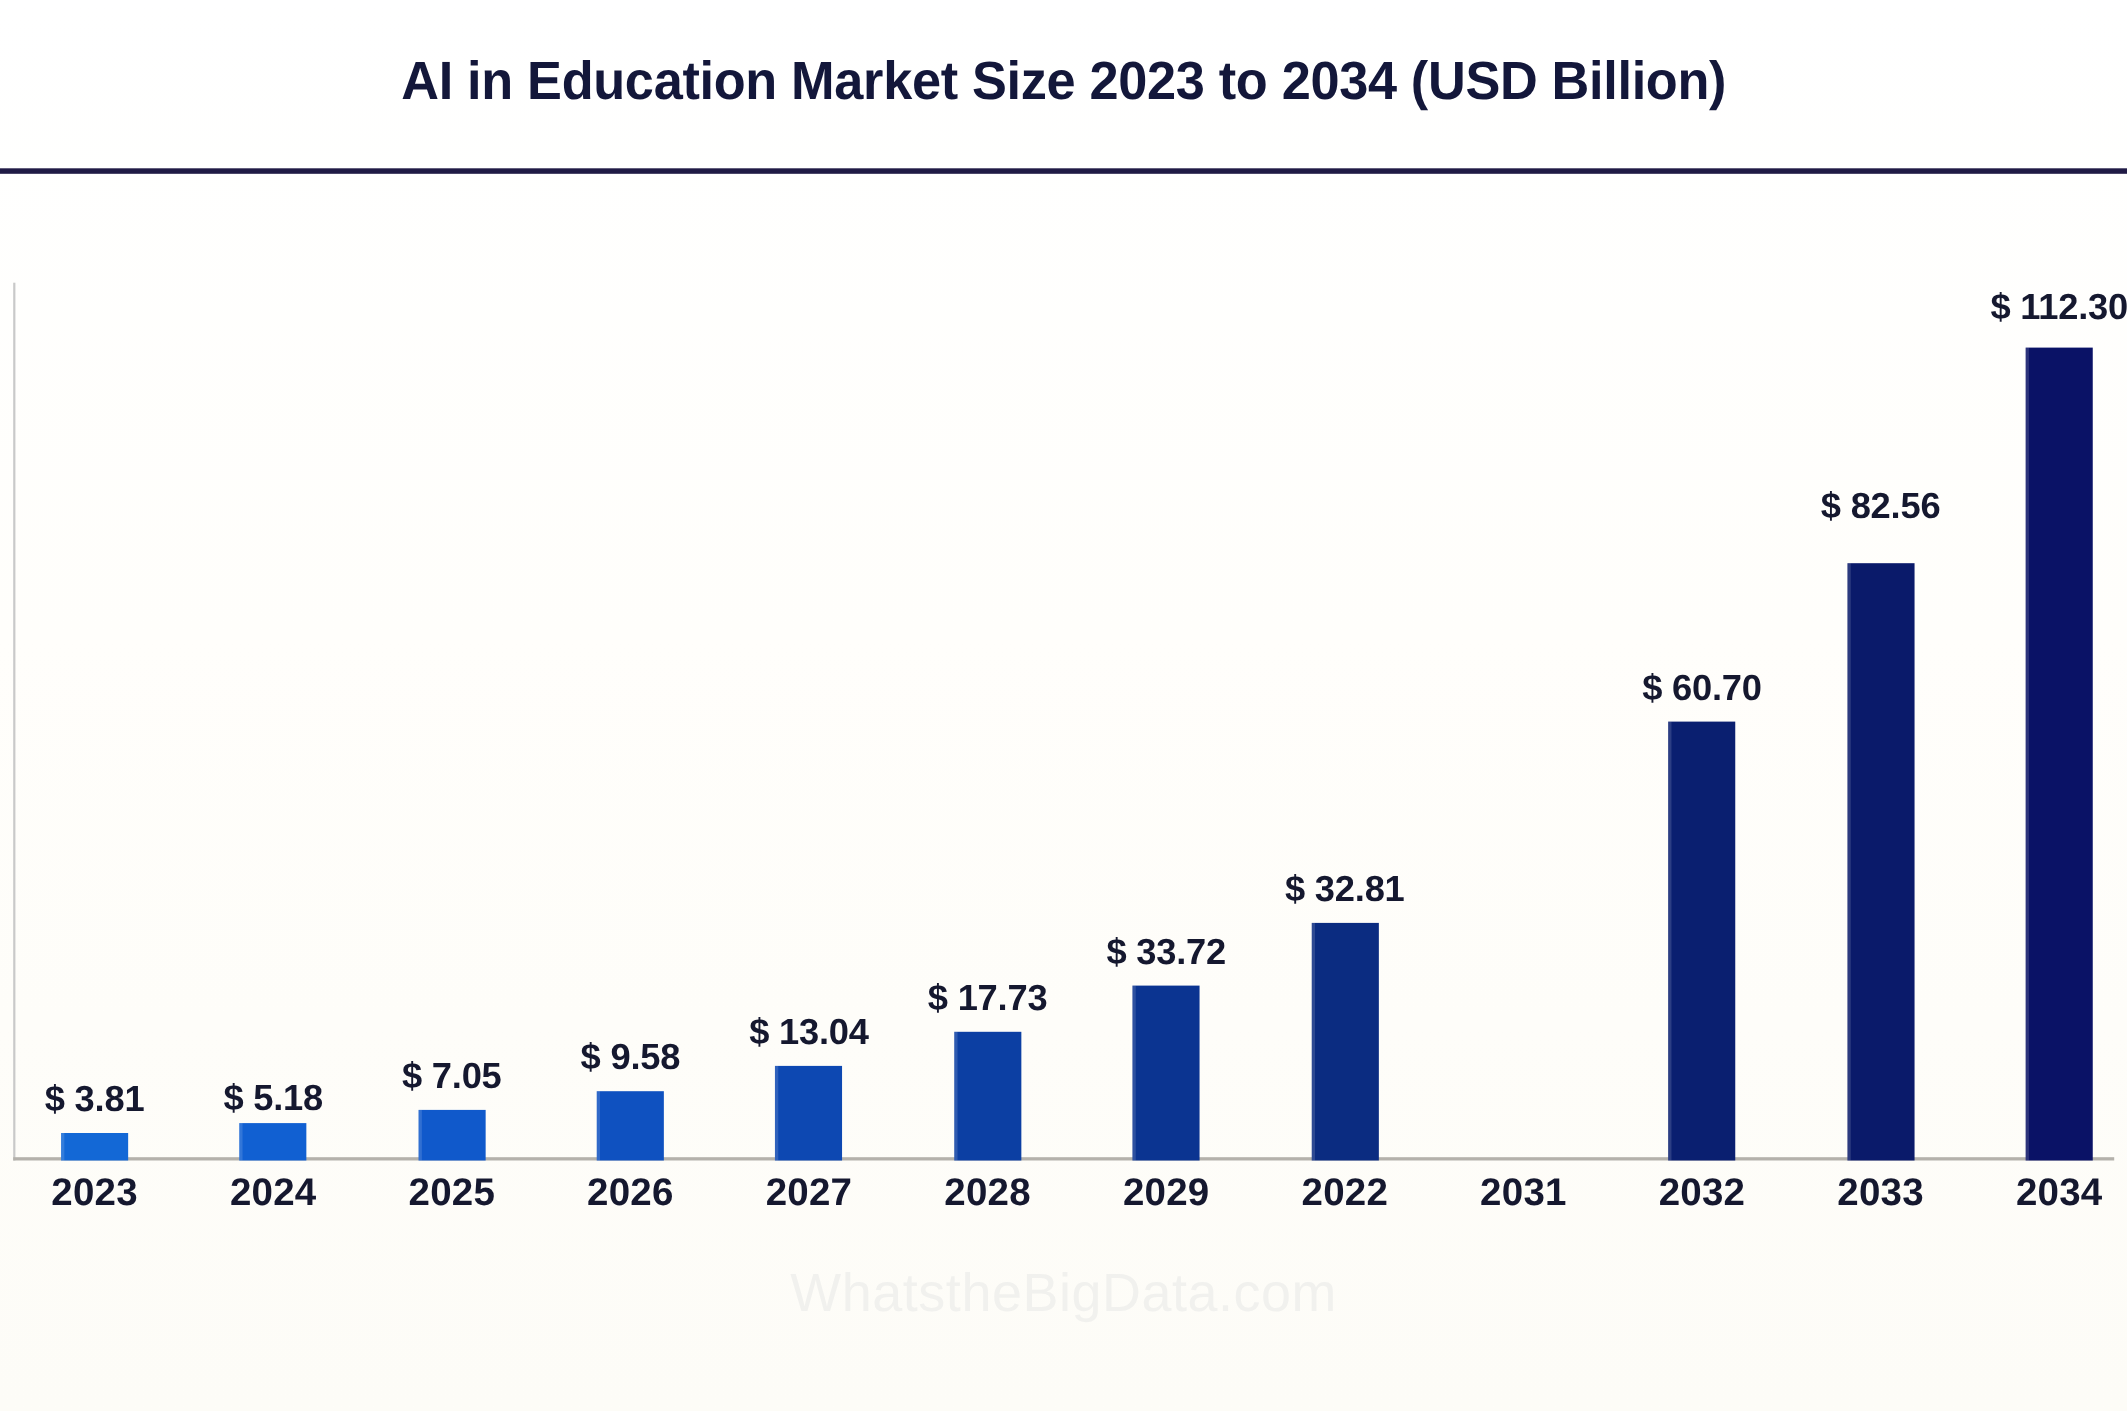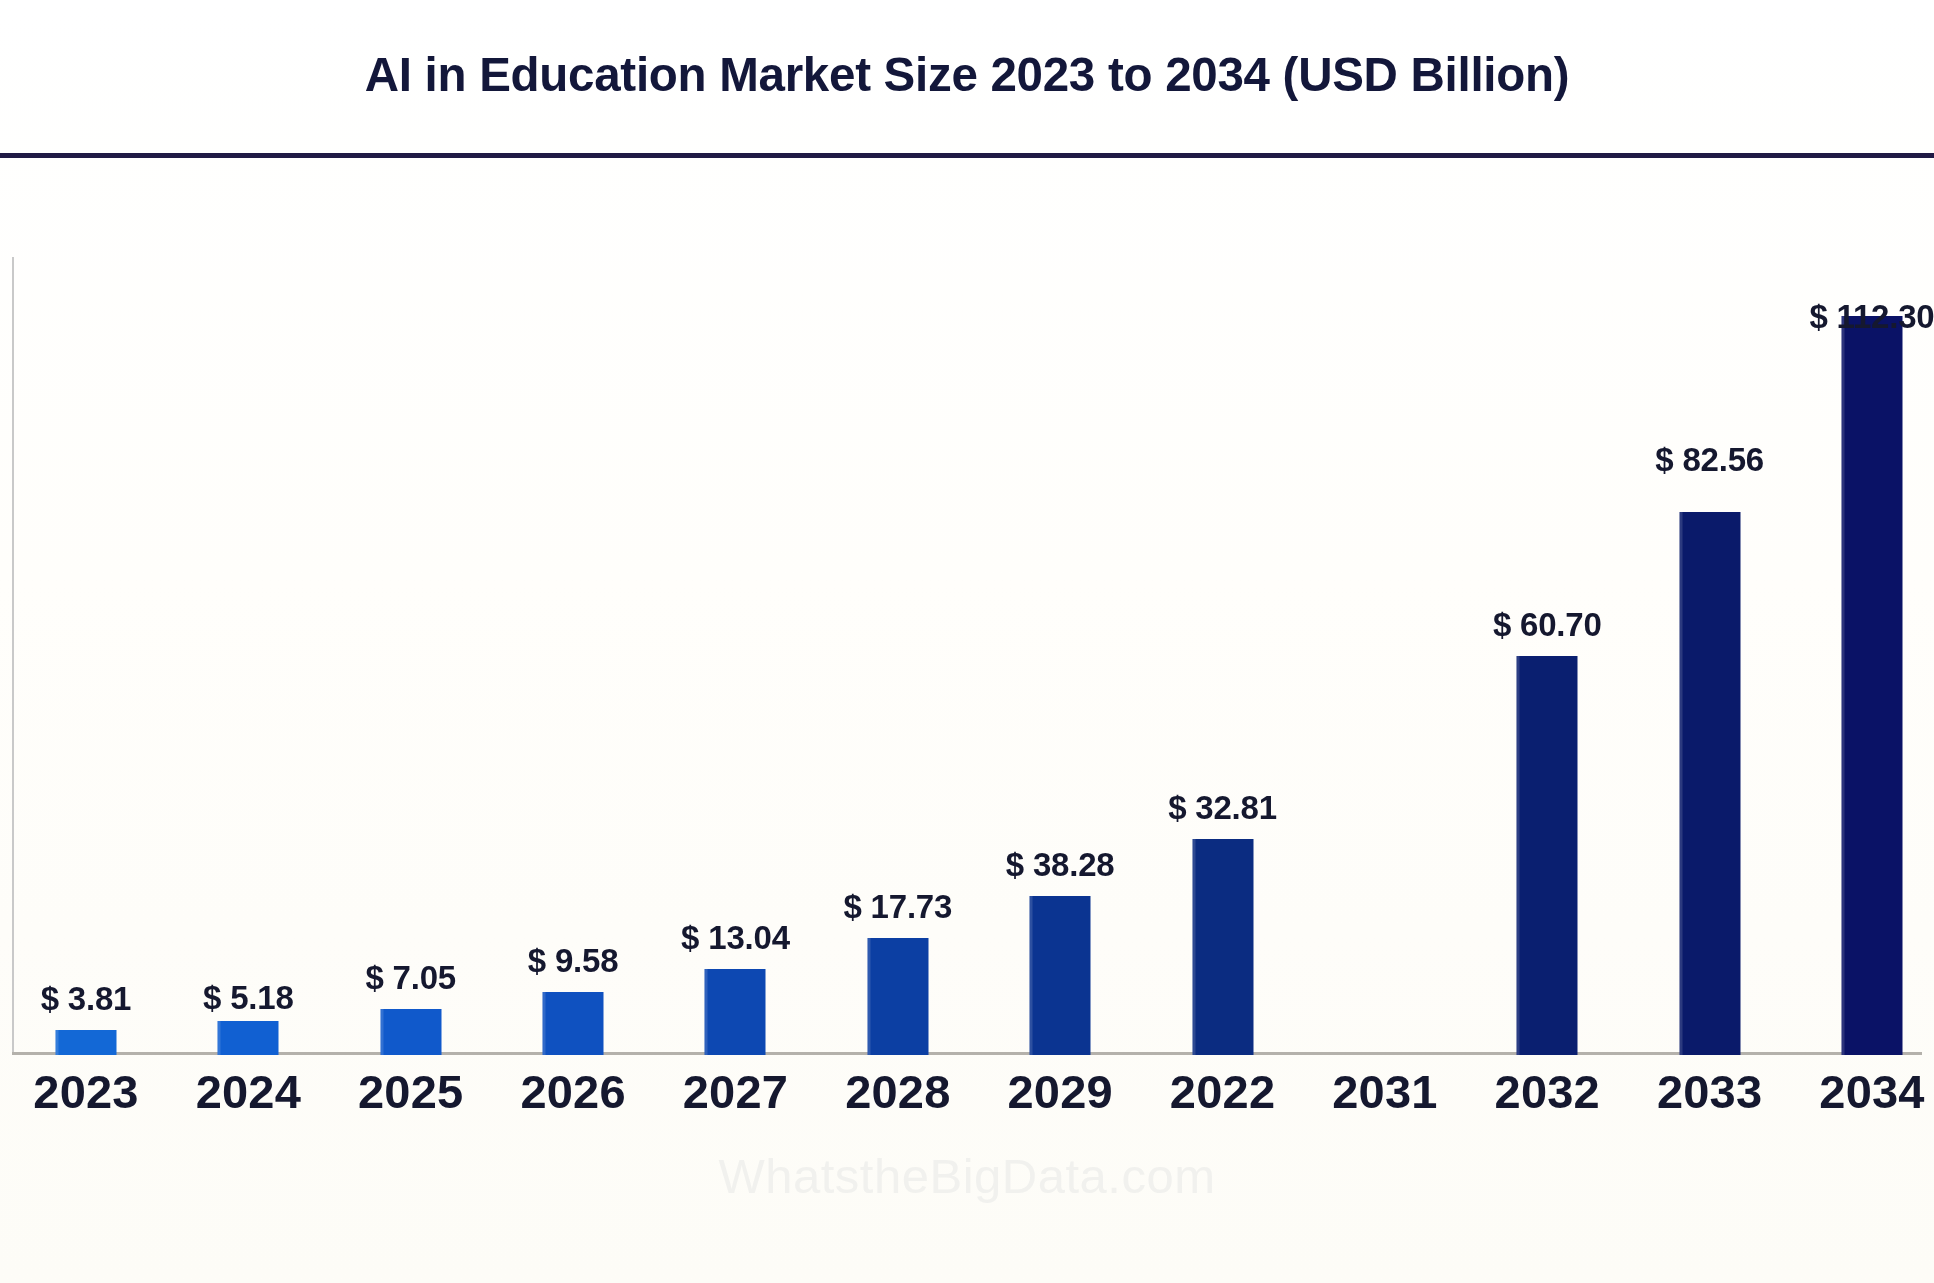--- a/index.html
+++ b/index.html
@@ -132,21 +132,21 @@
     top: 908px;
     width: 1910px;
     height: 60px;
   }
   .xtick {
     position: absolute;
     top: 0;
     width: 155px;
     text-align: center;
     font-family: "Liberation Sans Narrow", "Liberation Sans", sans-serif;
-    font-size: 47px;
+    font-size: 35px;
     font-weight: 700;
     color: #15182f;
     letter-spacing: 0.2px;
   }
 
   
   .watermark {
     position: absolute;
     left: 0;
     top: 1148px;
@@ -196,37 +196,37 @@
         <div class="bar-slot" style="left: 645.955px;">
           <div class="bar" style="height: 86px; background: rgb(13, 72, 178);"></div>
           <div class="bar-label" style="bottom: 98px;">$ 13.04</div>
         </div>
         <div class="bar-slot" style="left: 808.318px;">
           <div class="bar" style="height: 117px; background: rgb(12, 63, 163);"></div>
           <div class="bar-label" style="bottom: 129px;">$ 17.73</div>
         </div>
         <div class="bar-slot" style="left: 970.682px;">
           <div class="bar" style="height: 159px; background: rgb(11, 52, 145);"></div>
-          <div class="bar-label" style="bottom: 171px;">$ 38.28</div>
+          <div class="bar-label" style="bottom: 171px;">$ 33.72</div>
         </div>
         <div class="bar-slot" style="left: 1133.05px;">
           <div class="bar" style="height: 216px; background: rgb(11, 44, 129);"></div>
           <div class="bar-label" style="bottom: 228px; margin-top: 17px;">$ 32.81</div>
         </div>
         <div class="bar-slot" style="left: 1457.77px;">
           <div class="bar" style="height: 399px; background: rgb(10, 31, 112);"></div>
           <div class="bar-label" style="bottom: 411px;">$ 60.70</div>
         </div>
         <div class="bar-slot" style="left: 1620.14px;">
           <div class="bar" style="height: 543px; background: rgb(10, 26, 106);"></div>
           <div class="bar-label" style="bottom: 576px;">$ 82.56</div>
         </div>
         <div class="bar-slot" style="left: 1782.5px;">
           <div class="bar" style="height: 739px; background: rgb(10, 18, 102);"></div>
-          <div class="bar-label" style="bottom: 719px;">$ 112.30</div>
+          <div class="bar-label" style="bottom: 757px;">$ 112.30</div>
         </div>
       </div>
 
     <div class="xticks" id="xticks">
         <div class="xtick" style="left: -3.5px;">2023</div>
         <div class="xtick" style="left: 158.864px;">2024</div>
         <div class="xtick" style="left: 321.227px;">2025</div>
         <div class="xtick" style="left: 483.591px;">2026</div>
         <div class="xtick" style="left: 645.955px;">2027</div>
         <div class="xtick" style="left: 808.318px;">2028</div>

